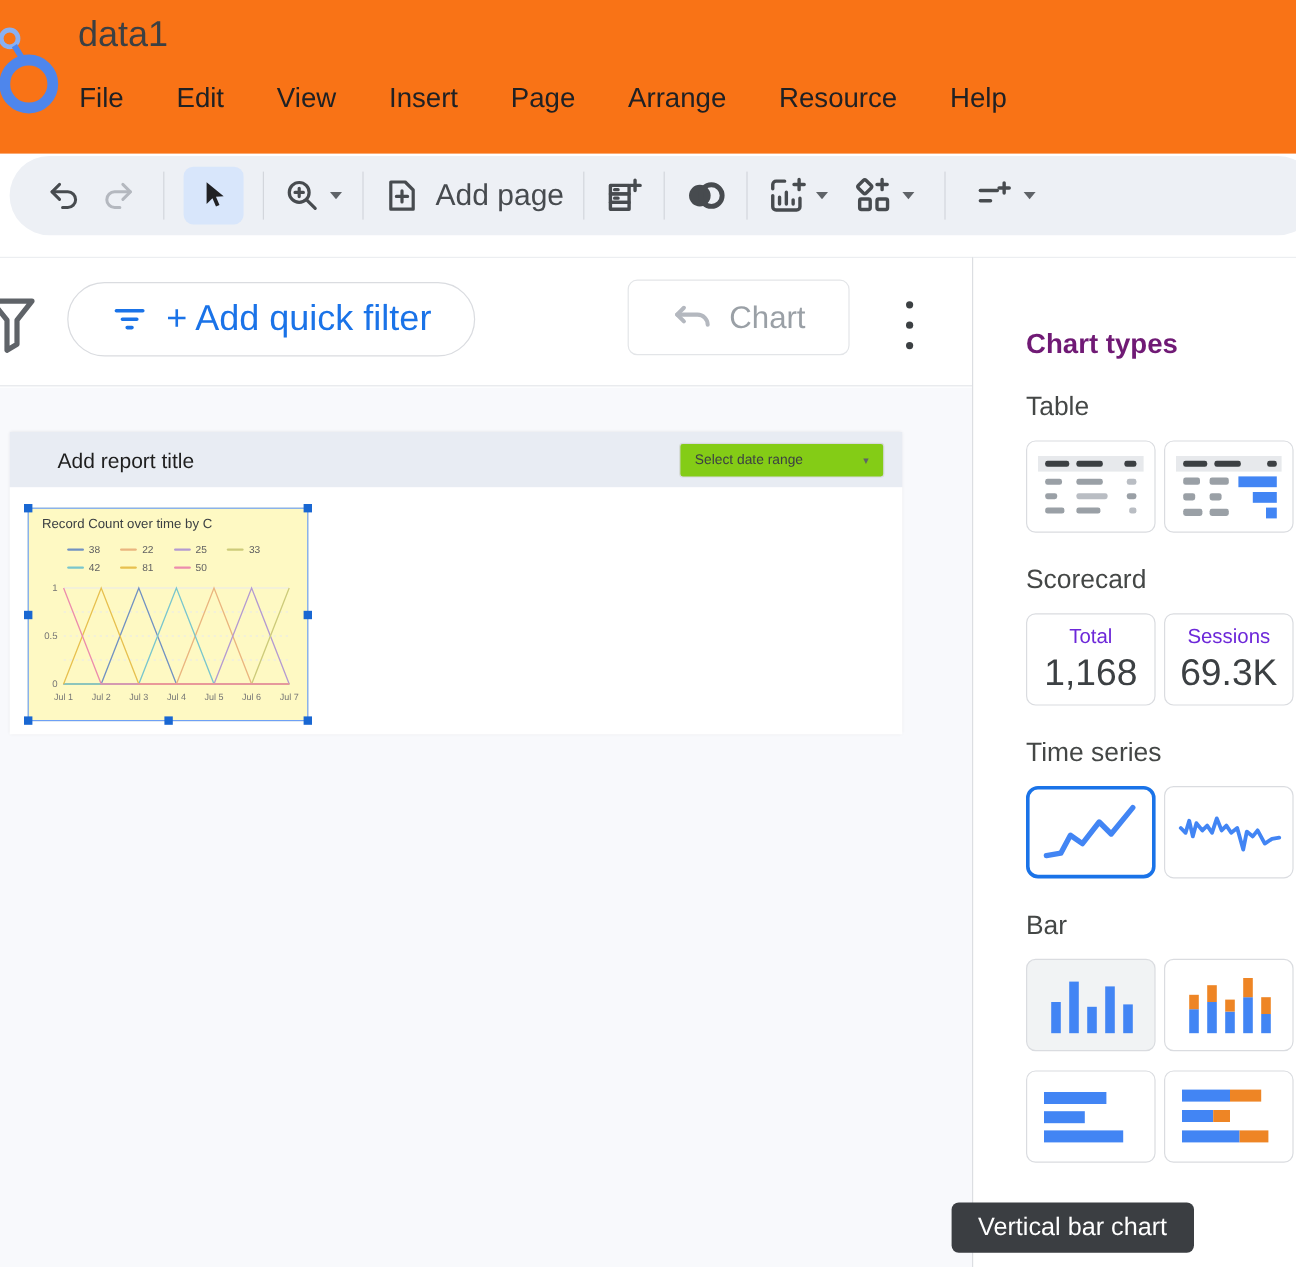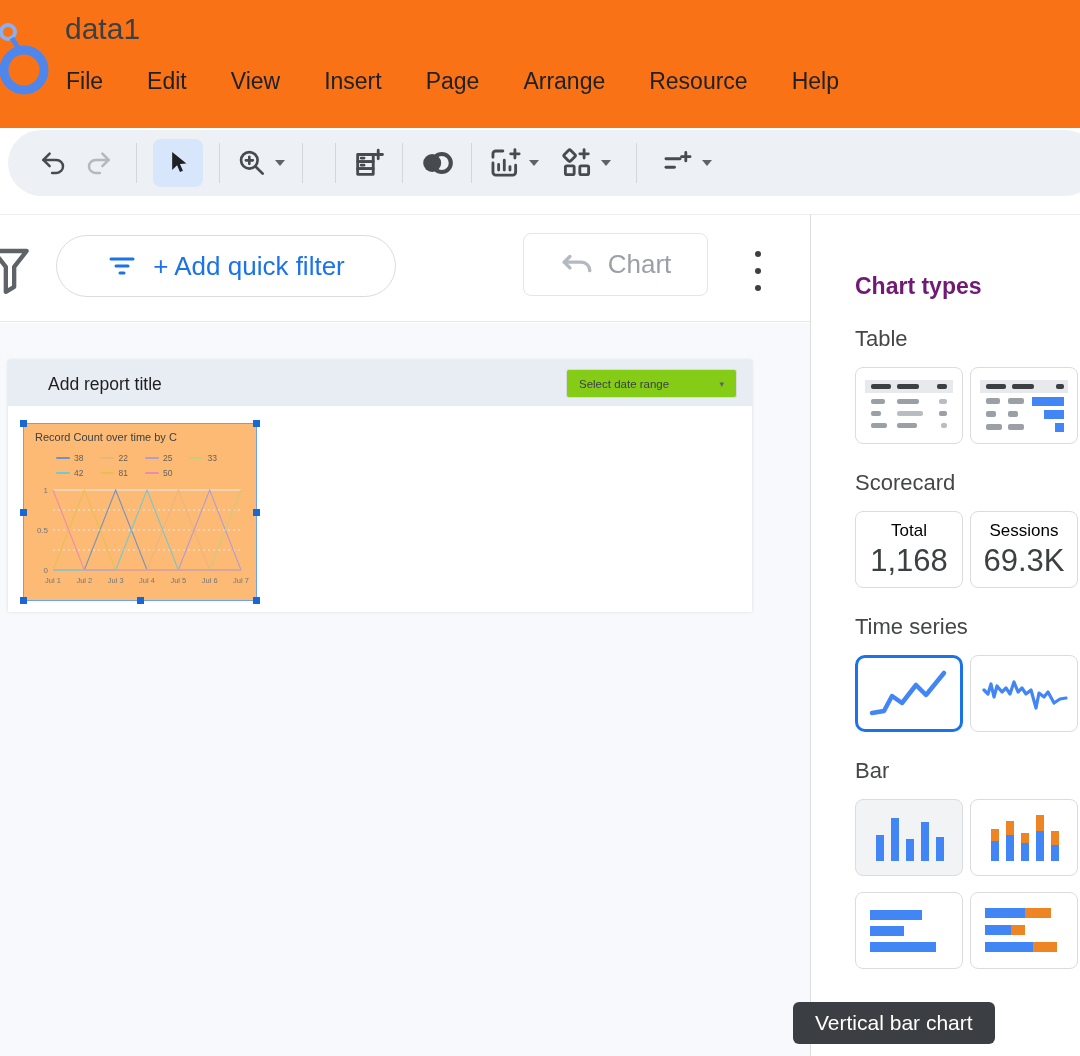--- a/index.html
+++ b/index.html
@@ -23,41 +23,41 @@
   .tb-caret { margin-left:6px; }
   .add-page-label { font-size:25px; color:#474b4f; margin-left:12px; white-space:nowrap; }
   .tb-group { display:flex; align-items:center; flex:none; cursor:pointer; }
 
   
   .filter-bar { position:absolute; left:0; top:214px; width:810px; height:108px; background:#fff;
                 border-top:1px solid #eceef1; border-bottom:1px solid #e4e6ea; }
   .funnel { position:absolute; left:-10px; top:30px; }
   .quick-filter-pill { position:absolute; left:56px; top:20px; width:340px; height:62px; border:1.5px solid #dadce0;
                 border-radius:31px; display:flex; align-items:center; justify-content:center; gap:16px; cursor:pointer; background:#fff; }
-  .quick-filter-label { font-size:26px; color:#1a73e8;text-align:center; }
+  .quick-filter-label { font-size:30px; color:#1a73e8;text-align:center; }
   .reset-btn { position:absolute; left:523px; top:18px; width:185px; height:63px; border:1px solid #e3e5e8; border-radius:8px;
                display:flex; align-items:center; justify-content:center; gap:14px; background:#fff; }
   .reset-label { font-size:26px; color:#9aa0a6; }
   .kebab { position:absolute; left:751px; top:34px; width:14px; height:44px; display:flex; flex-direction:column;
            align-items:center; justify-content:space-between; cursor:pointer; padding:2px 0; }
   .kebab i { width:6px; height:6px; border-radius:50%; background:#3c4043; }
 
   
   .canvas { position:absolute; left:0; top:323px; width:810px; height:733px; background:#f8f9fc; }
   .page { position:absolute; left:8px; top:37px; width:744px; height:252px; background:#fff;
           box-shadow:0 0 3px rgba(0,0,0,0.12); }
   .page-band { position:absolute; left:0; top:0; width:744px; height:46px; background:#e8ecf3; }
   .report-title { position:absolute; left:40px; top:14px; font-size:17.5px; color:#1f1f1f; }
   .date-range { position:absolute; left:558px; top:9px; width:171px; height:29px; background:#84cc16; border:1px solid #d8dadd;
                 border-radius:3px; display:flex; align-items:center; justify-content:space-between; padding:0 12px; cursor:pointer; }
   .date-range-label { font-size:11.5px; color:#3c4043; }
   .date-range-caret { font-size:9px; color:#5f6368; }
 
   
-  .widget { position:absolute; left:15px; top:63px; width:234px; height:178px; background:#fdba74; border:1px solid #6ea0f5; }
+  .widget { position:absolute; left:15px; top:63px; width:234px; height:178px; background:#fef9c3; border:1px solid #6ea0f5; }
   .widget-title { position:absolute; left:11px; top:7px; font-size:11px; color:#3c4043; }
   .legend { position:absolute; left:32px; top:26px; }
   .legend-row { display:flex; gap:17px; height:15px; align-items:center; }
   .legend-item { display:flex; align-items:center; gap:4px; }
   .legend-swatch { width:14px; height:2px; border-radius:1px; }
   .legend-label { font-size:8.5px; color:#616161; }
   .handle { position:absolute; width:7px; height:7px; background:#1967d2; }
 
   
   .panel { position:absolute; left:810px; top:214px; width:270px; height:842px; background:#fff;
@@ -65,21 +65,21 @@
   .panel-header { height:107px; border-bottom:1px solid #e4e6ea; display:flex; align-items:center; padding-left:34px; gap:22px; }
   .panel-header-label { font-size:27px; color:#202124; }
   .panel-content { padding:26px 0 0 44px; }
   .section-title { font-size:23px; font-weight:bold; color:#701a75;margin-top:32px; }
   .group-label { font-size:22px; color:#444746; margin-top:26px; }
   .card-row { display:flex; gap:7px; margin-top:15px; }
   .type-card { width:108px; height:77px; border:1px solid #dadce0; border-radius:8px; background:#fff;
                display:flex; align-items:center; justify-content:center; cursor:pointer; flex:none; }
   .type-card.selected { border:3px solid #1a73e8; border-radius:10px; }
   .type-card.hovered { background:#f1f3f4; }
-  .score-label { font-size:17px; color:#000000; text-align:center; }
+  .score-label { font-size:17px; color:#6d28d9; text-align:center; }
   .score-value { font-size:31px; color:#3c4043; text-align:center; margin-top:2px; }
   .tooltip { position:absolute; left:793px; top:1002px; height:42px; background:#3b3e42; border-radius:6px;
              display:flex; align-items:center; padding:0 22px; z-index:50; }
   .tooltip-label { font-size:21px; color:#fff; white-space:nowrap; }
 </style>
 </head>
 <body>
 
 <div id="app">
 
@@ -126,20 +126,27 @@
       <svg width="32" height="32" viewBox="0 0 24 24" fill="none" stroke="#474b4f" stroke-width="2" stroke-linecap="round">
         <circle cx="10" cy="10" r="6.2"></circle>
           <path d="M14.8 14.8 L20 20"></path>
           <path d="M10 7.4 v5.2 M7.4 10 h5.2"></path>
       </svg>
       <svg class="tb-caret" width="12" height="8" viewBox="0 0 12 8">
           <path d="M1 1 L11 1 L6 7 Z" fill="#5f6368"></path>
         </svg>
     </div>
     <div class="tb-sep"></div>
+    <div class="tb-group">
+      <svg width="32" height="32" viewBox="0 0 24 24" fill="none" stroke="#474b4f" stroke-width="2" stroke-linejoin="round">
+        <path d="M5 3.5 h9 l5 5 v12 h-14 z"></path>
+          <path d="M12 9 v7 M8.5 12.5 h7" stroke-linecap="round"></path>
+      </svg>
+      <span class="add-page-label">Add page</span>
+    </div>
     <div class="tb-sep"></div>
     <div class="tb-group">
       <svg width="34" height="34" viewBox="0 0 24 24" fill="none" stroke="#474b4f" stroke-width="2" stroke-linejoin="round">
         <path d="M4 6 h11 v5 h-11 z"></path>
           <path d="M4 11 h11 v5 h-11 z"></path>
           <path d="M4 16 h11 v4 h-11 z"></path>
         <path d="M6.5 8.5 h2 M6.5 13.5 h2" stroke-linecap="round"></path>
         <path d="M18.5 3 v6 M15.5 6 h6" stroke-linecap="round"></path>
       </svg>
     </div>

